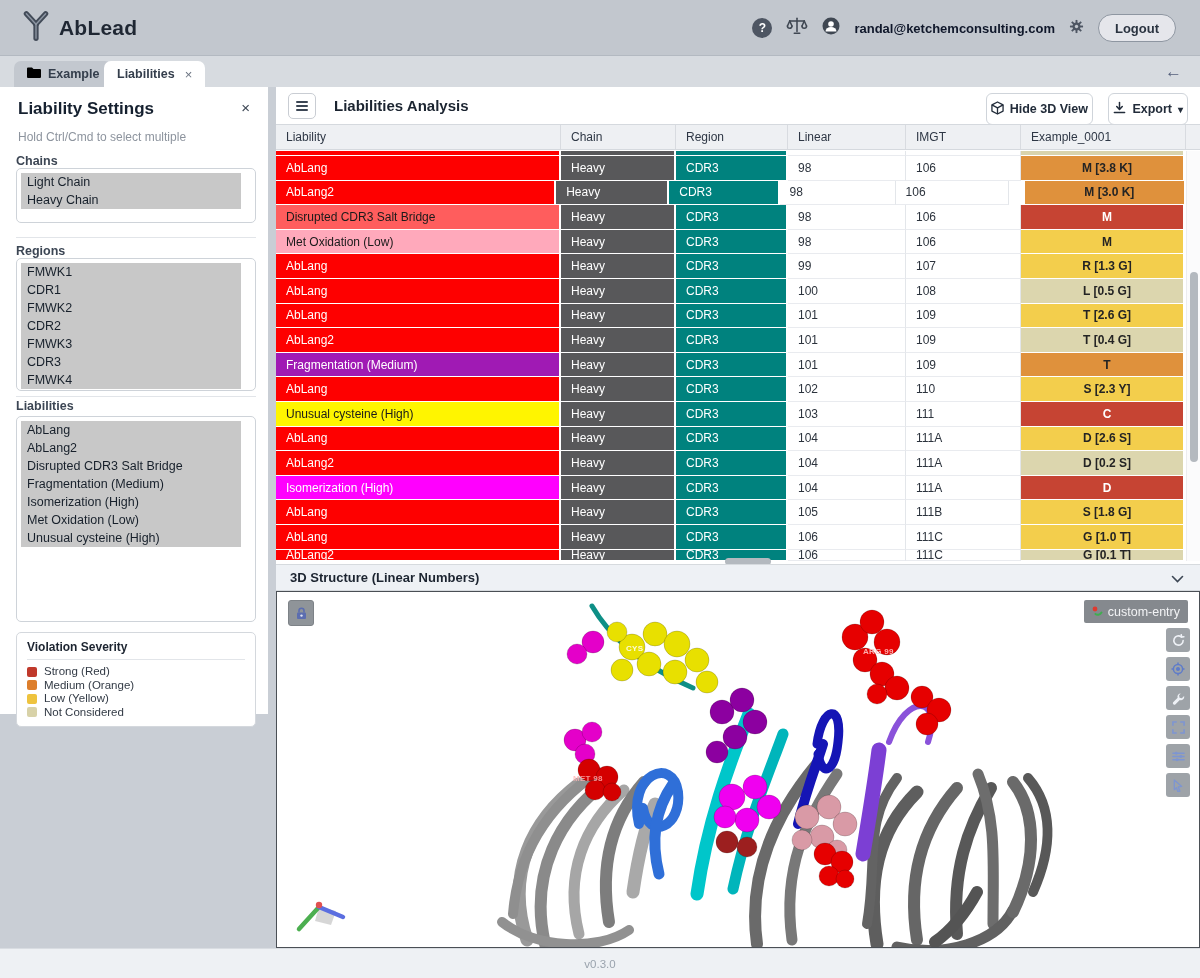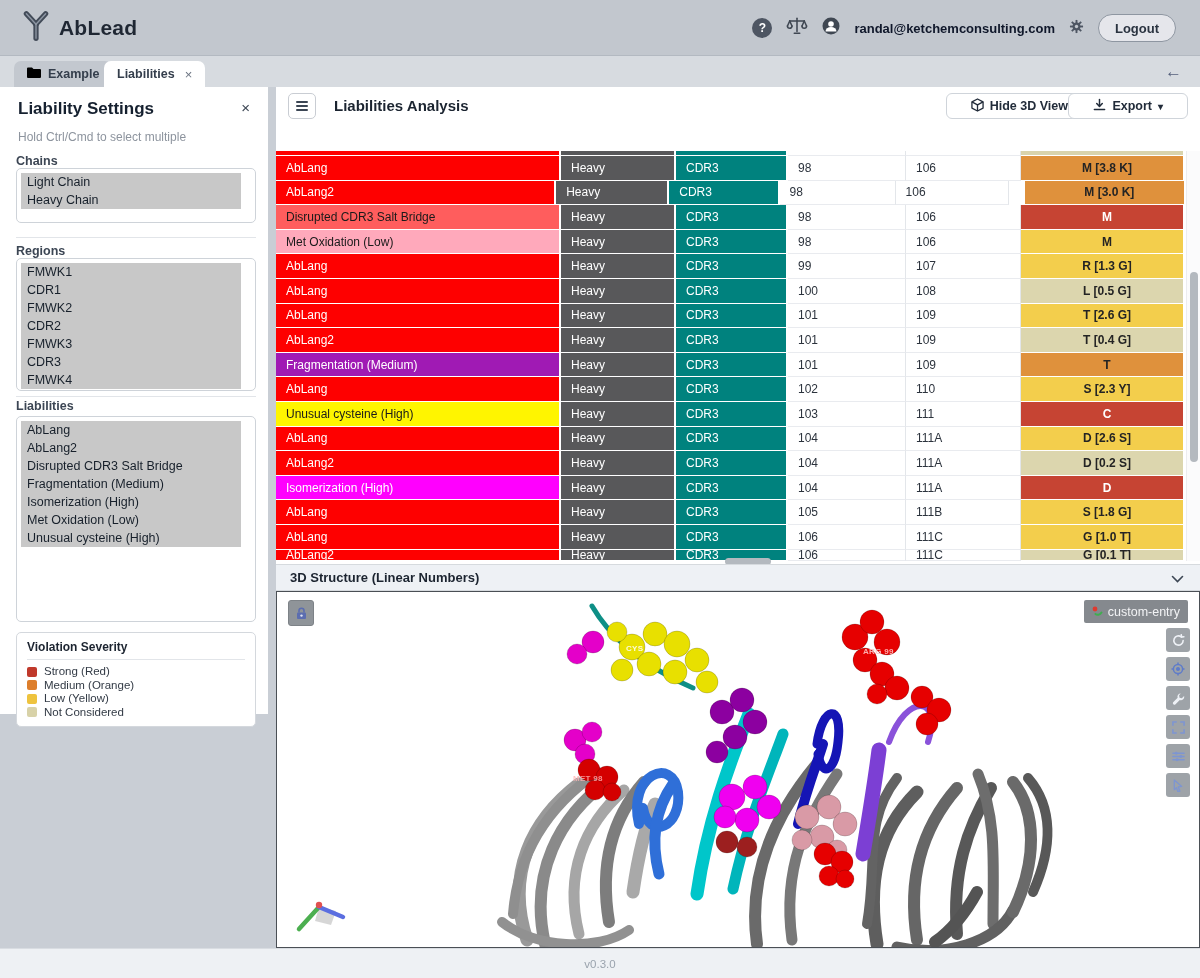--- a/index.html
+++ b/index.html
@@ -37,21 +37,21 @@
   .sev-item{display:flex;align-items:center;gap:7px;font-size:11.5px;color:#333b46;line-height:13.5px;}
   .sev-swatch{width:10px;height:10px;border-radius:2px;flex:none;}
 
   
   .main{position:absolute;left:276px;top:87px;width:924px;height:861px;background:#fff;}
   .toolbar{position:absolute;left:0;top:0;width:100%;height:37px;}
   .menu-btn{position:absolute;left:12px;top:6px;width:28px;height:26px;border:1px solid #c9cdd3;border-radius:5px;background:#fff;display:flex;align-items:center;justify-content:center;cursor:pointer;}
   .menu-lines{width:12px;height:10px;display:flex;flex-direction:column;justify-content:space-between;}
   .menu-lines i{display:block;height:1.8px;background:#3c4654;border-radius:1px;}
   .main-title{position:absolute;left:58px;top:10px;font-size:15px;font-weight:700;color:#1b2430;}
-  .tb-btn{position:absolute;top:6px;height:26px;border:1px solid #cfd4da;border-radius:6px;background:#fff;display:flex;align-items:center;gap:6px;padding:0 24px;font-size:12.5px;font-weight:600;color:#222c3a;cursor:pointer;}
+  .tb-btn{position:absolute;top:6px;height:32px;border:1px solid #cfd4da;border-radius:6px;background:#fff;display:flex;align-items:center;gap:6px;padding:0 4px;font-size:12.5px;font-weight:600;color:#222c3a;cursor:pointer;}
   .btn-hide3d{right:107px;}
   .btn-export{right:12px;}
   .caret{font-size:10px;color:#222c3a;}
 
   
   .thead{position:absolute;left:0;top:37px;width:924px;height:26px;display:flex;background:#eef0f3;border-top:1px solid #d5d9de;border-bottom:1px solid #d5d9de;}
   .th{font-size:12px;color:#2e3745;display:flex;align-items:center;padding-left:10px;border-right:1px solid #d8dbe0;cursor:pointer;}
   .tbody{position:absolute;left:0;top:64px;width:924px;height:410px;overflow:hidden;}
   .trow{display:flex;width:910px;height:24.6px;cursor:pointer;}
   .trow.clip-top{height:5px;overflow:hidden;}
@@ -247,20 +247,28 @@
             <path d="M7,1.5 V8.5"></path>
               <path d="M4,6 L7,9 L10,6"></path>
               <path d="M1.5,12.5 H12.5"></path>
           </svg>
         </span>
         <span>Export</span>
         <span class="caret">▾</span>
       </button>
     </div>
 
+    <div class="thead" id="table-head">
+        <div class="th c-liab">Liability</div>
+        <div class="th c-chain">Chain</div>
+        <div class="th c-region">Region</div>
+        <div class="th c-linear">Linear</div>
+        <div class="th c-imgt">IMGT</div>
+        <div class="th c-ex">Example_0001</div>
+      </div>
     <div class="tbody" id="table-body">
         <div class="trow clip-top">
           <div class="td c-liab colored" style="background: rgb(254, 0, 0); color: rgb(255, 255, 255);"></div>
           <div class="td c-chain colored" style="background: rgb(88, 88, 90); color: rgb(255, 255, 255);"></div>
           <div class="td c-region colored" style="background: rgb(0, 130, 126); color: rgb(255, 255, 255);"></div>
           <div class="td c-linear plain"></div>
           <div class="td c-imgt plain"></div>
           <div class="td c-ex colored ex" style="background: rgb(217, 211, 172); color: rgb(36, 36, 36);"></div>
         </div>
         <div class="trow">

